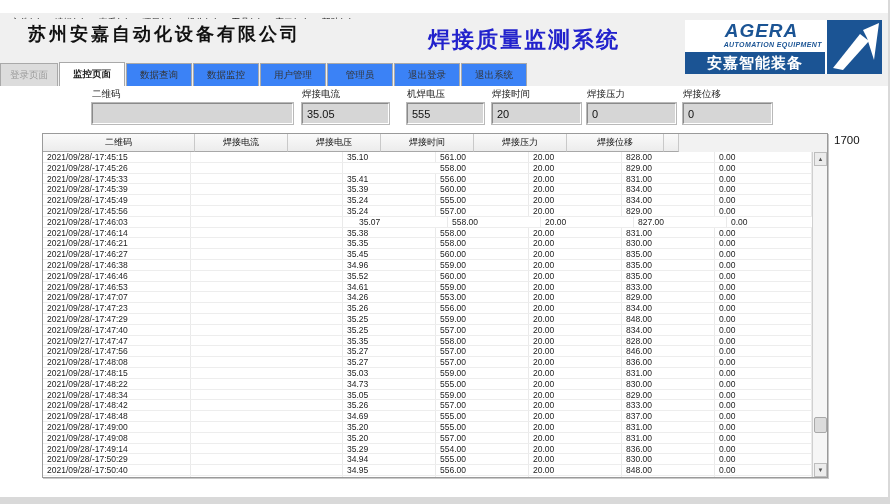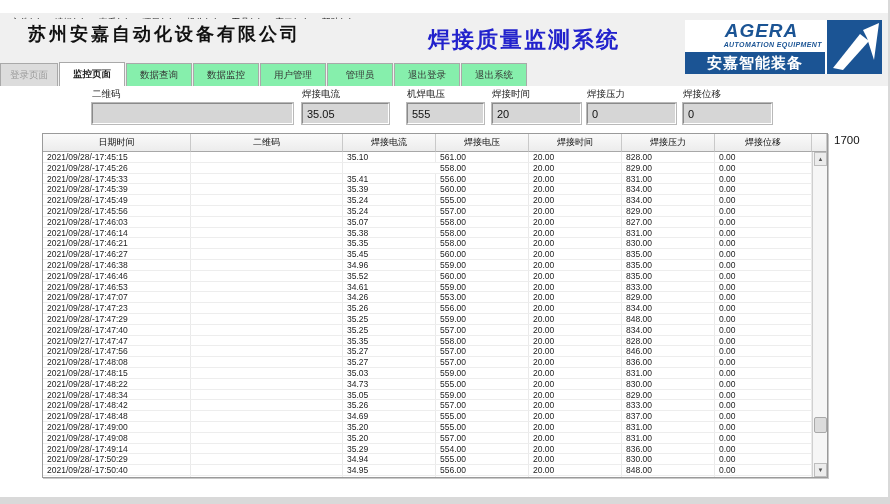--- a/index.html
+++ b/index.html
@@ -56,21 +56,21 @@
     margin-top:2px;
   }
   .logo-arrowbox { flex:1; background:#1b5494; margin-left:2px; position:relative; }
   .logo-arrowbox svg { position:absolute; inset:0; }
   
   .tabstrip {
     position:absolute; left:0; top:62px; width:890px; height:24px;
     background:#f0f0f0; display:flex; align-items:flex-end;
   }
   .tab {
-    height:23px; width:66px; background:#86efac;
+    height:23px; width:66px; background:#3b82f6;
     border:1px solid #a9a9a9; border-bottom:none;
     font-size:9.5px; color:#333; text-align:center; line-height:22px;
     margin-right:1px; cursor:pointer;
   }
   .tab.disabled { color:#9a9a9a; background:#dcdcdc; width:58px; }
   .tab.active { background:#ffffff; height:24px; font-weight:bold; color:#222; }
   
   .fieldrow { position:absolute; left:0; top:86px; width:890px; height:46px; background:#fff; }
   .field { position:absolute; top:2px; }
   .field-label { font-size:9.5px; color:#222; margin-bottom:2px; display:block; }
@@ -186,21 +186,20 @@
       <input class="field-input" type="text" readonly="" value="0" style="">
     </div>
     <div class="field" style="left: 683px; width: 89px;">
       <label class="field-label">焊接位移</label>
       <input class="field-input" type="text" readonly="" value="0" style="">
     </div>
   </div>
 
 <div class="grid-frame">
   <div class="grid-header" id="gridhead">
-      <div class="grid-hcell" style="width: 148px;">日期时间</div>
       <div class="grid-hcell" style="width: 152px;">二维码</div>
       <div class="grid-hcell" style="width: 93px;">焊接电流</div>
       <div class="grid-hcell" style="width: 93px;">焊接电压</div>
       <div class="grid-hcell" style="width: 93px;">焊接时间</div>
       <div class="grid-hcell" style="width: 93px;">焊接压力</div>
       <div class="grid-hcell" style="width: 97px;">焊接位移</div>
       <div class="grid-hcell" style="width: 15px;"></div>
     </div>
   <div class="grid-body" id="gridbody">
       <div class="grid-row">
@@ -253,21 +252,21 @@
         <div class="grid-cell" style="width: 152px;"></div>
         <div class="grid-cell" style="width: 93px;">35.24</div>
         <div class="grid-cell" style="width: 93px;">557.00</div>
         <div class="grid-cell" style="width: 93px;">20.00</div>
         <div class="grid-cell" style="width: 93px;">829.00</div>
         <div class="grid-cell" style="width: 97px;">0.00</div>
       </div>
       <div class="grid-row">
         <div class="grid-cell" style="width: 148px;">2021/09/28/-17:46:03</div>
         <div class="grid-cell" style="width: 152px;"></div>
-        <div class="grid-cell" style="width: 93px;">35.07</div>
+        <div class="grid-cell" style="width: 93px; margin-left: 12px;">35.07</div>
         <div class="grid-cell" style="width: 93px;">558.00</div>
         <div class="grid-cell" style="width: 93px;">20.00</div>
         <div class="grid-cell" style="width: 93px;">827.00</div>
         <div class="grid-cell" style="width: 97px;">0.00</div>
       </div>
       <div class="grid-row">
         <div class="grid-cell" style="width: 148px;">2021/09/28/-17:46:14</div>
         <div class="grid-cell" style="width: 152px;"></div>
         <div class="grid-cell" style="width: 93px;">35.38</div>
         <div class="grid-cell" style="width: 93px;">558.00</div>

